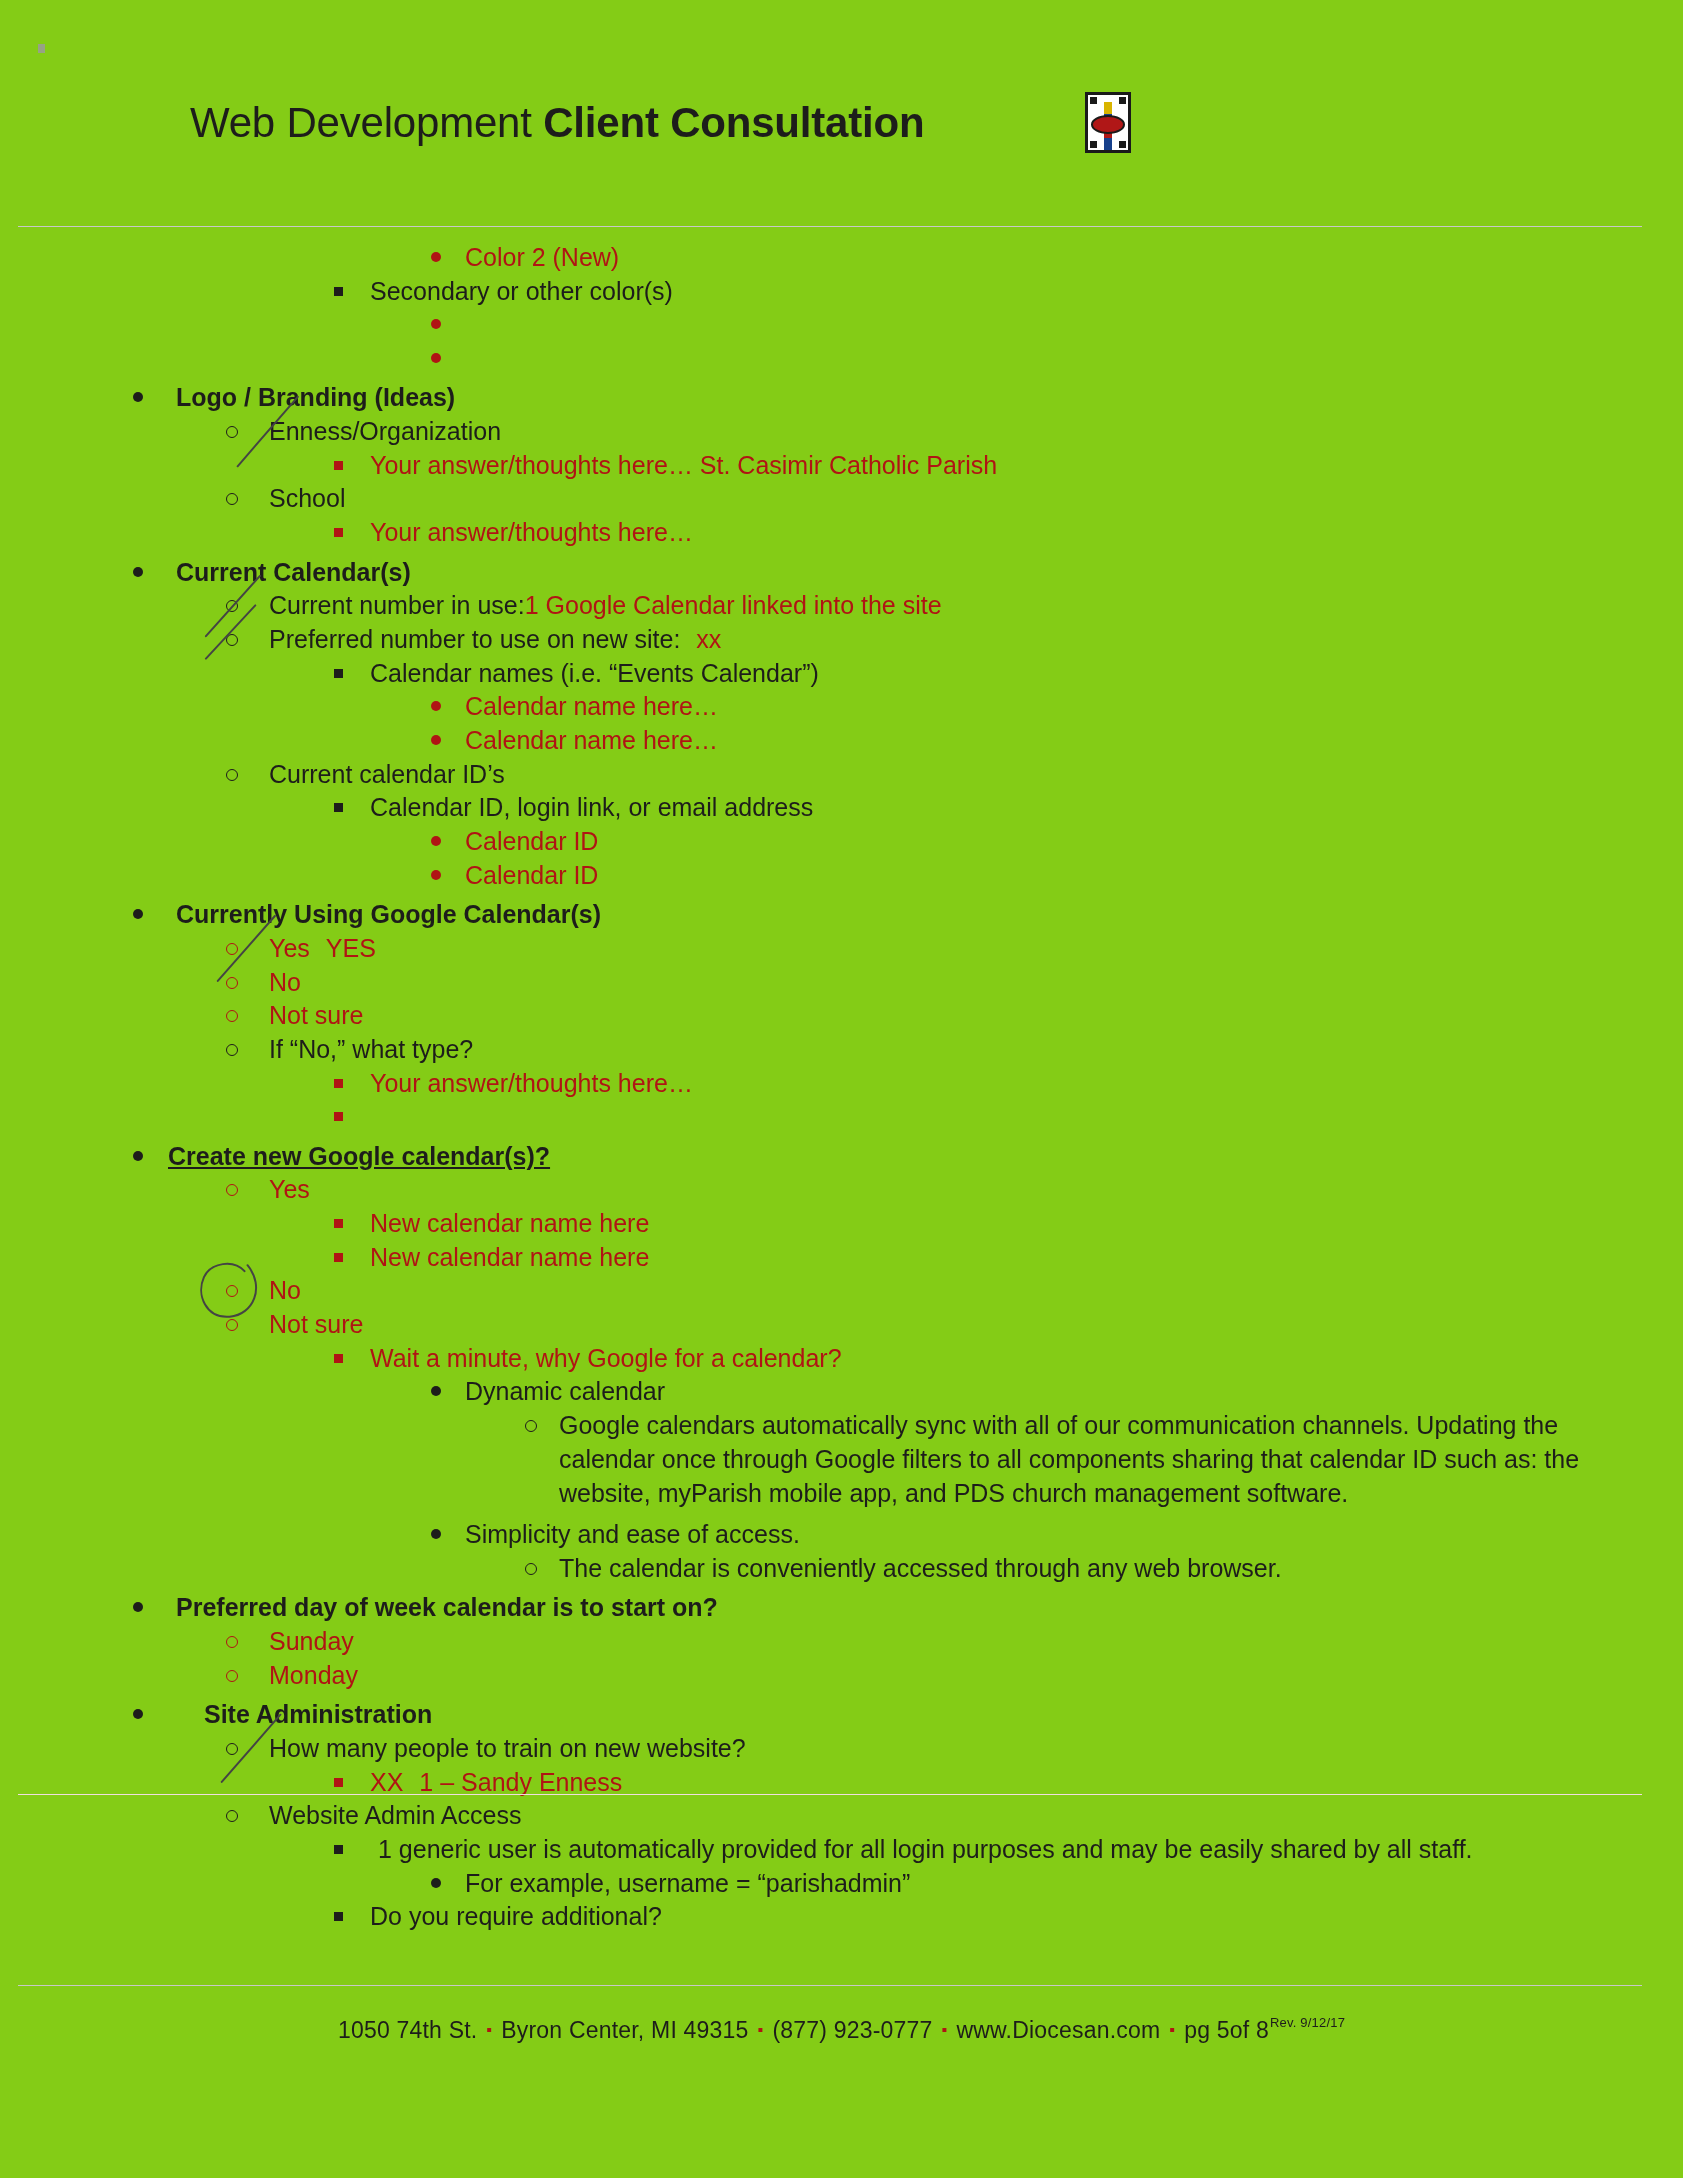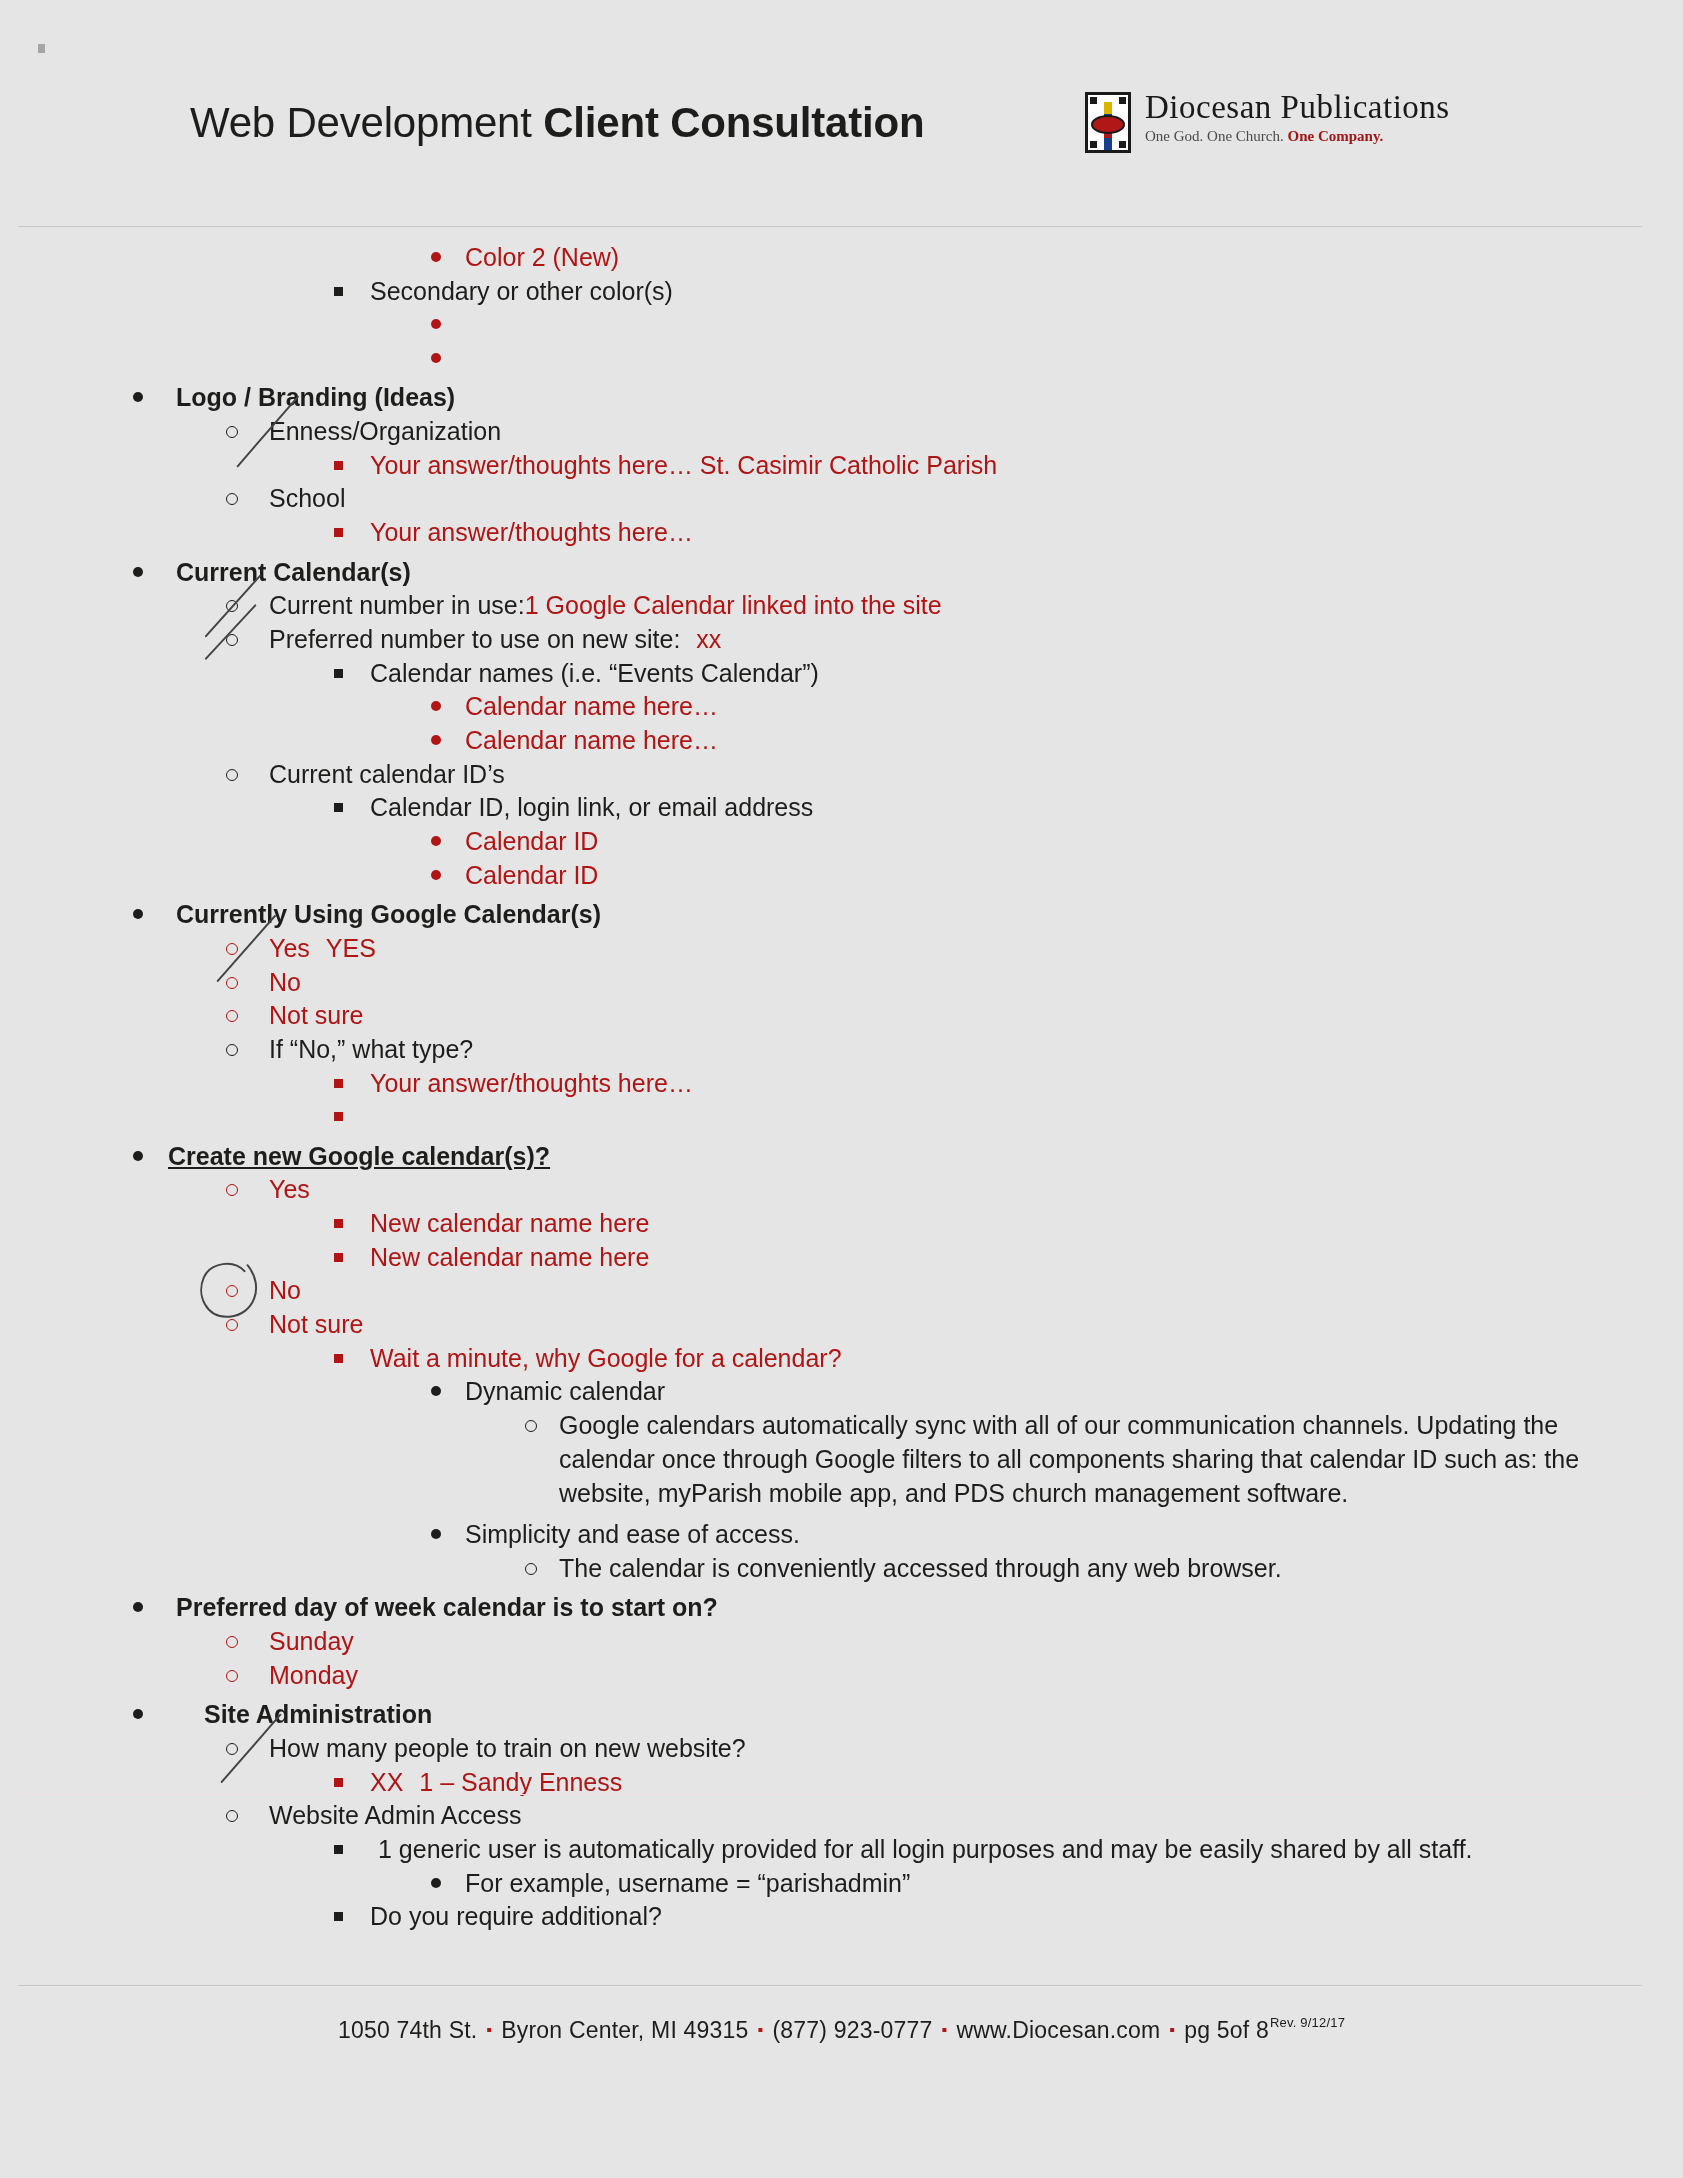--- a/index.html
+++ b/index.html
@@ -8,21 +8,21 @@
     background: #ffffff;
   }
   body {
     font-family: "Liberation Sans", sans-serif;
     color: #000000;
   }
   #page {
     position: relative;
     width: 1683px;
     height: 2178px;
-    background: #e5e5e5;
+    background: #84cc16;
     overflow: hidden;
   }
 
   
   .speck {
     position: absolute;
     left: 38px;
     top: 44px;
     width: 7px;
     height: 9px;
@@ -233,26 +233,20 @@
 
     <div class="logo-block">
       <div class="logo-mark">
         <span class="corner c1"></span>
         <span class="corner c2"></span>
         <span class="corner c3"></span>
         <span class="corner c4"></span>
         <span class="stem"></span>
         <span class="oval"></span>
       </div>
-      <div class="logo-text">
-        <div class="logo-name">Diocesan Publications</div>
-        <div class="logo-tag">
-          <span>One God. One Church. </span><span class="co">One Company.</span>
-        </div>
-      </div>
     </div>
 
     <div class="rule" id="header-rule"></div>
   </div>
 
   <div id="content">
       <div class="line" style="position: absolute; left: 0px; top: 12px; width: 1683px;">
         <span class="bullet b-disc red" style="left: 431px;"></span>
         <span class="txt red" style="position: absolute; left: 465px;">Color 2 (New)</span>
       </div>

